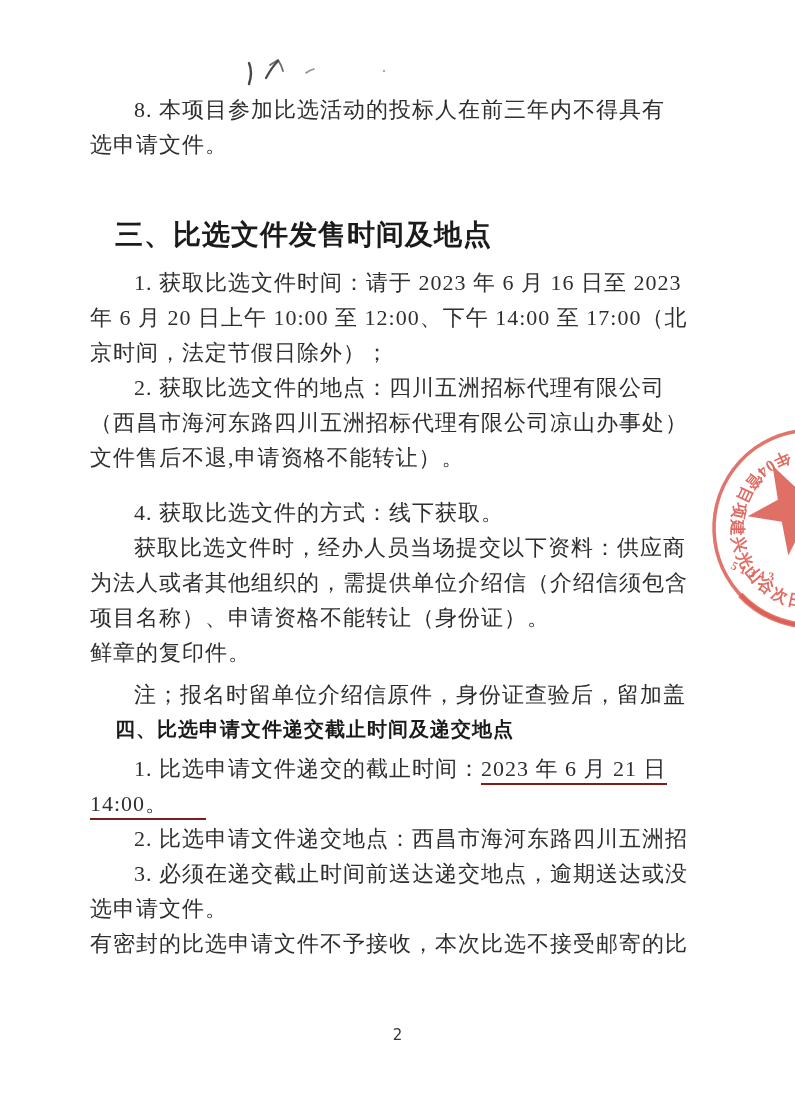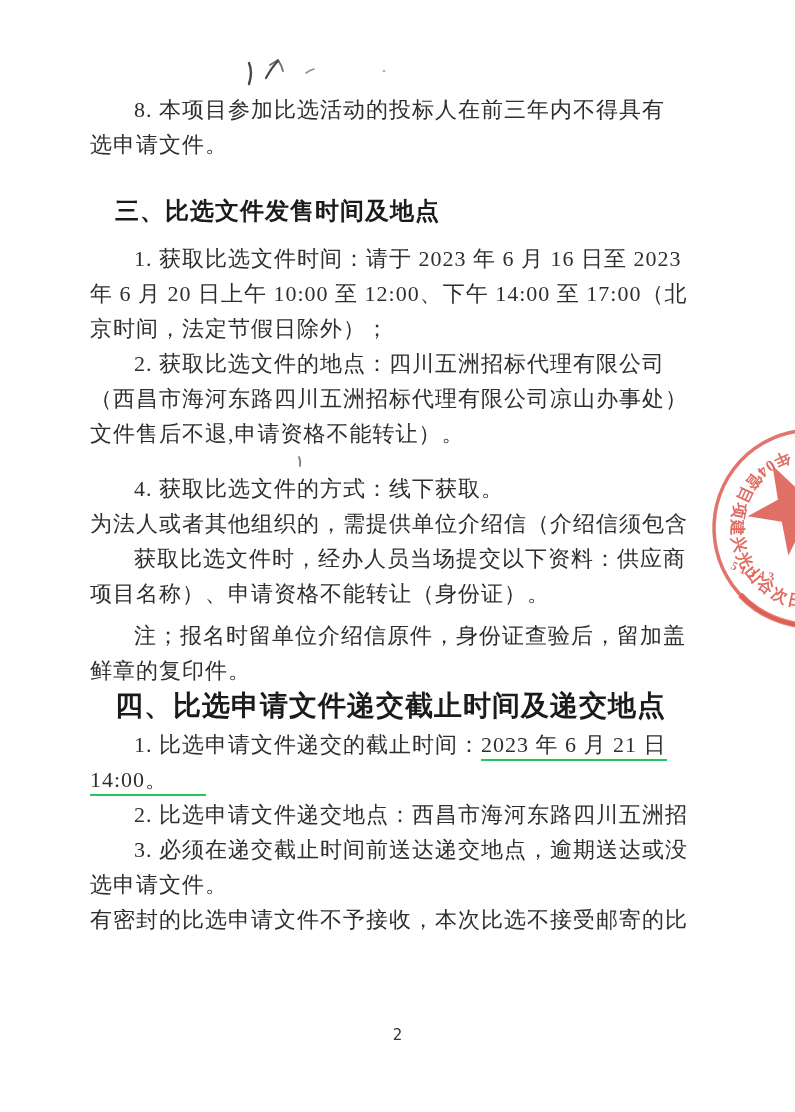--- a/index.html
+++ b/index.html
@@ -22,23 +22,23 @@
     font-size:22px;letter-spacing:1px;
   }
   .line{height:35px;line-height:35px;white-space:nowrap;}
   .fl{padding-left:44px;}          
   .mt3{margin-top:20px}.mt4{margin-top:4px}.mt7{margin-top:7px}
   .sec-heading{
     font-family:"Liberation Sans","DejaVu Sans",sans-serif;
     font-weight:700;color:var(--heading);
     white-space:nowrap;letter-spacing:1px;height:35px;line-height:35px;
   }
-  .h3{font-size:24px;margin:31px 0 13px 25px;}
-  .h4{font-size:28px;margin:0 0 4px 25px;}
-  .u{border-bottom:2px solid #22c55e;padding-bottom:2px;}
+  .h3{font-size:28px;margin:55px 0 13px 25px;}
+  .h4{font-size:20px;margin:0 0 4px 25px;}
+  .u{border-bottom:2px solid #7f1d1d;padding-bottom:2px;}
   .u-tail{padding-right:38px;}
   .page-number{
     position:absolute;top:1026px;left:0;width:100%;
     text-align:center;font-size:15px;color:#333;
     font-family:"DejaVu Sans","Liberation Sans",sans-serif;
   }
   .overlay{position:absolute;left:0;top:0;pointer-events:none;}
   .stamp{
     position:absolute;left:688px;top:408px;pointer-events:none;
     opacity:.93;filter:blur(.3px);
@@ -72,26 +72,26 @@
     <div class="line">年 6 月 20 日上午 10:00 至 12:00、下午 14:00 至 17:00（北</div>
     <div class="line">京时间，法定节假日除外）；</div>
 
     <div class="line fl">2. 获取比选文件的地点：四川五洲招标代理有限公司</div>
     <div class="line">（西昌市海河东路四川五洲招标代理有限公司凉山办事处）</div>
 
     <div class="line">文件售后不退,申请资格不能转让）。</div>
 
     <div class="line fl mt3">4. 获取比选文件的方式：线下获取。</div>
 
+    <div class="line fl">获取比选文件时，经办人员当场提交以下资料：供应商</div>
     <div class="line">为法人或者其他组织的，需提供单位介绍信（介绍信须包含</div>
-    <div class="line fl">获取比选文件时，经办人员当场提交以下资料：供应商</div>
     <div class="line">项目名称）、申请资格不能转让（身份证）。</div>
 
+    <div class="line">鲜章的复印件。</div>
     <div class="line fl mt7">注；报名时留单位介绍信原件，身份证查验后，留加盖</div>
-    <div class="line">鲜章的复印件。</div>
 
     <div class="sec-heading h4">四、比选申请文件递交截止时间及递交地点</div>
 
     <div class="line fl">
       <span>1. 比选申请文件递交的截止时间：</span><span class="u">2023 年 6 月 21 日</span>
     </div>
     <div class="line">
       <span class="u u-tail">14:00。</span>
     </div>
 

